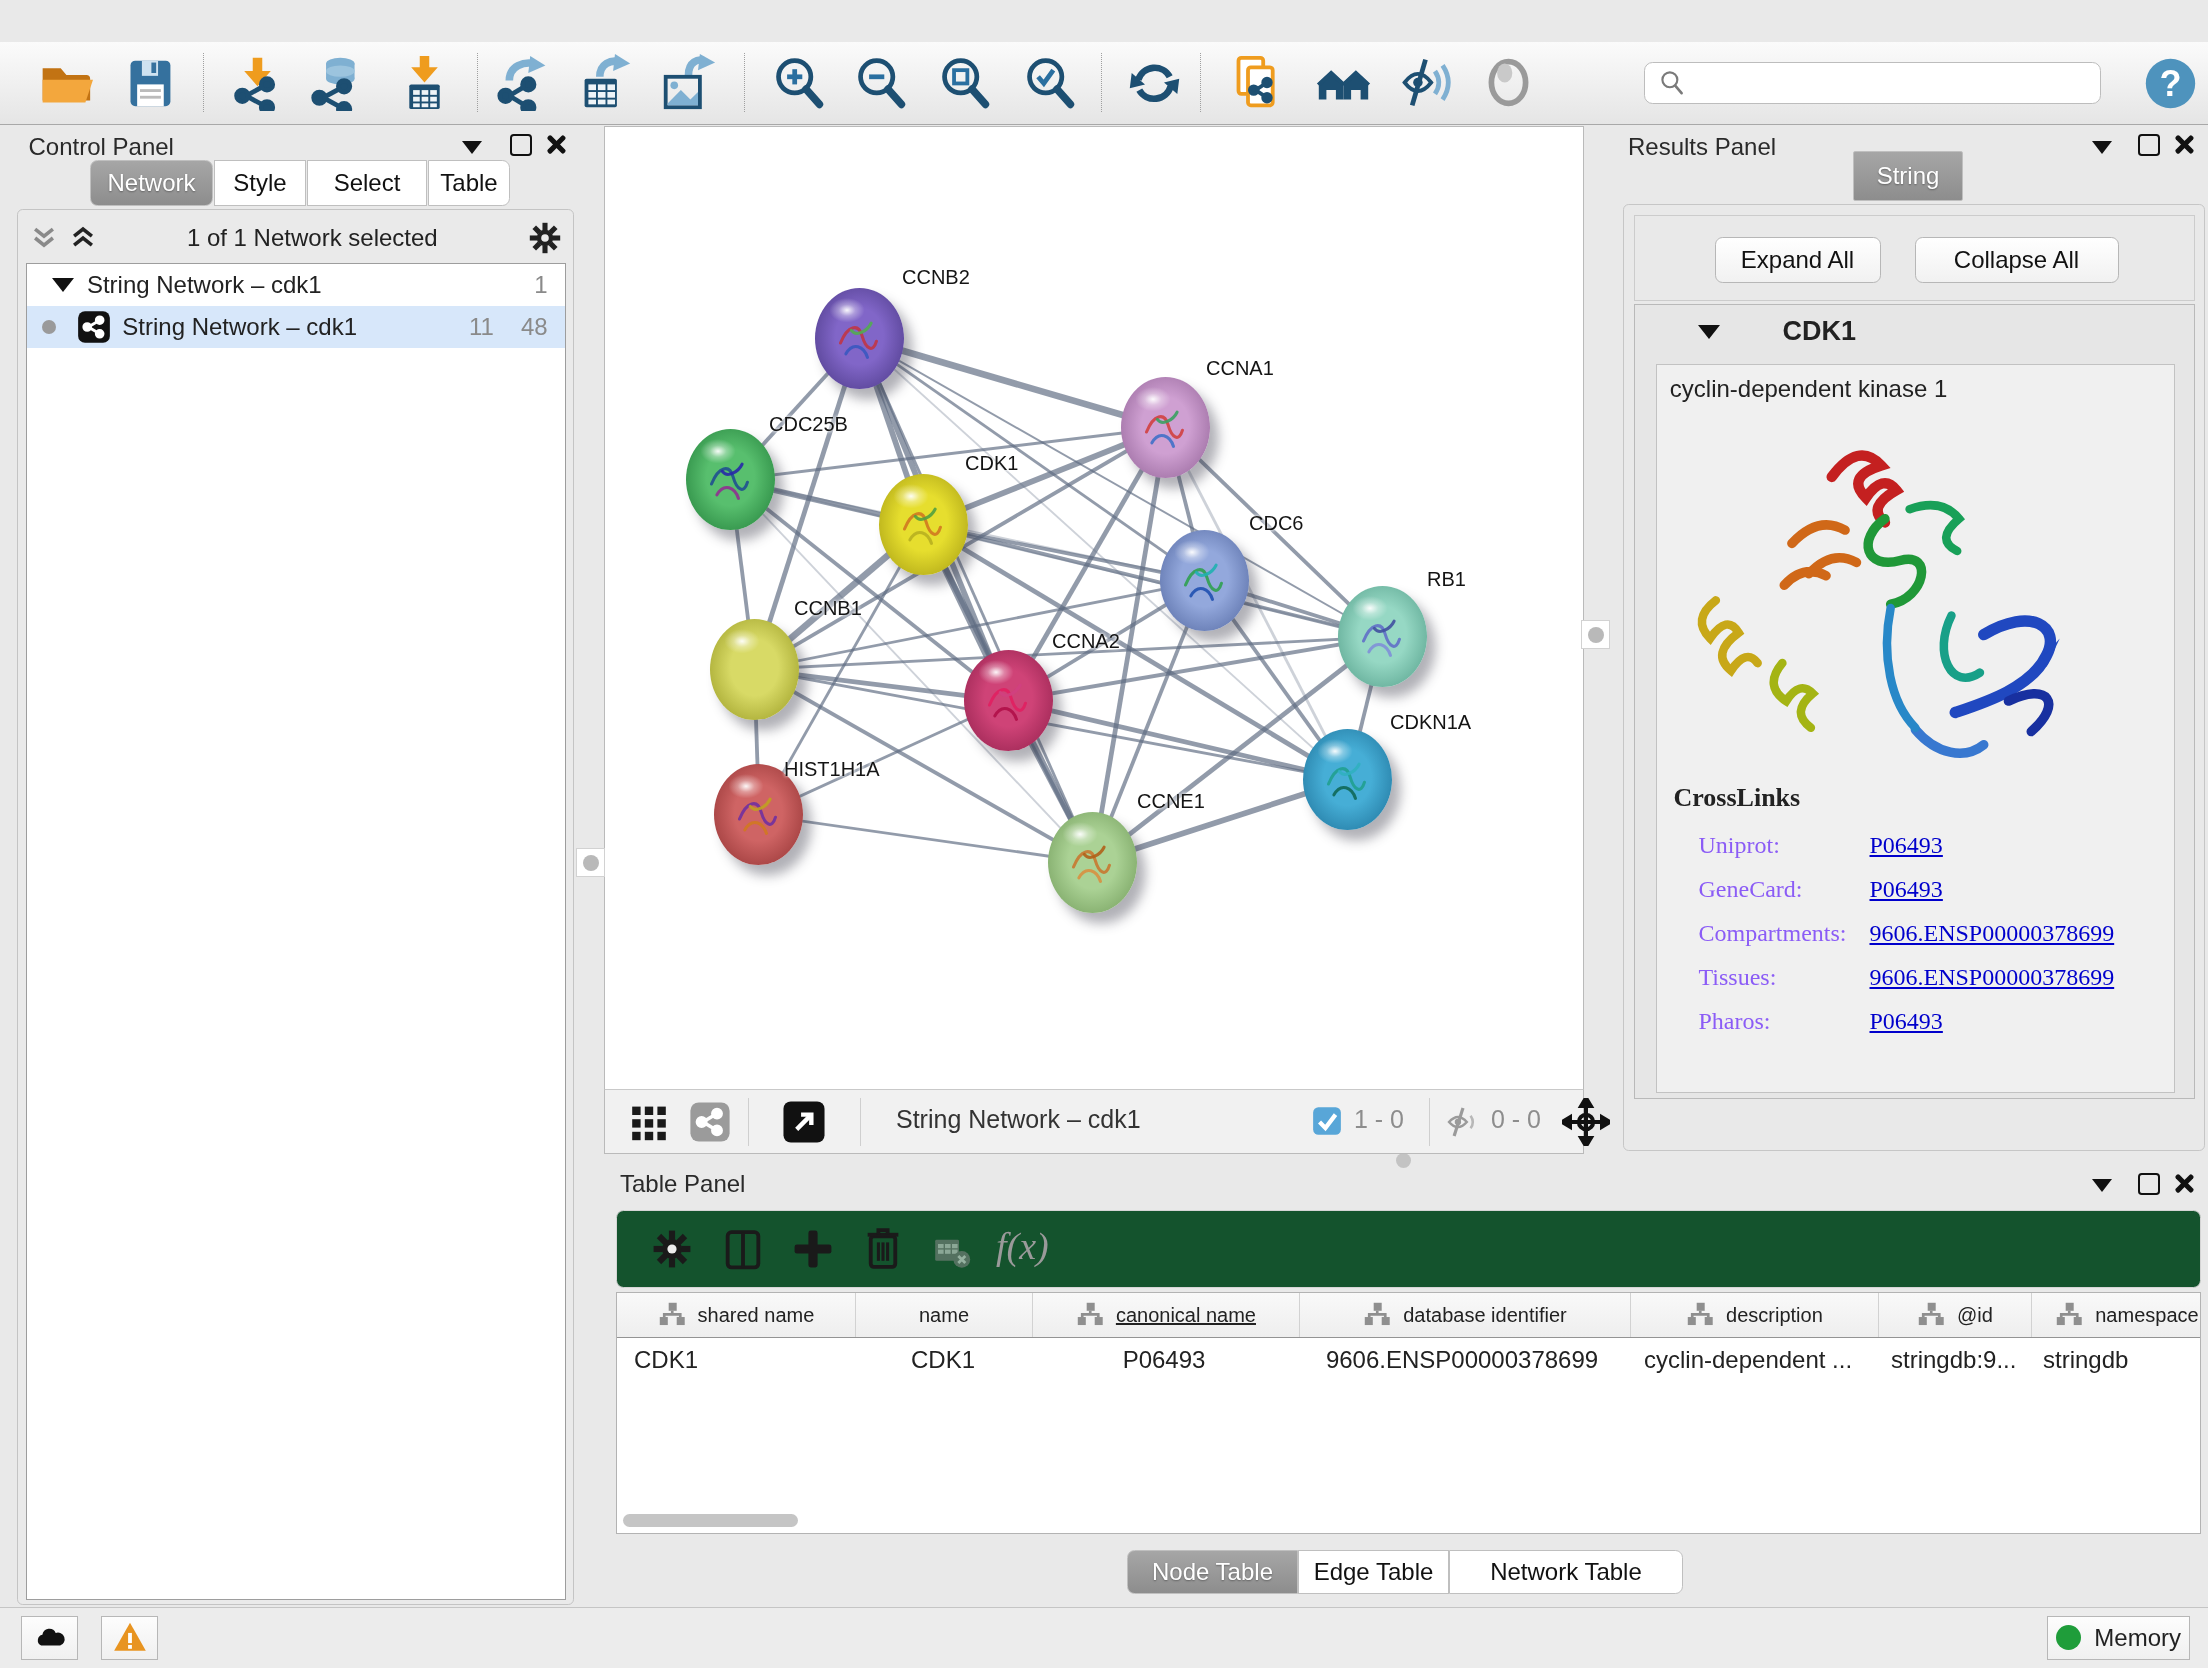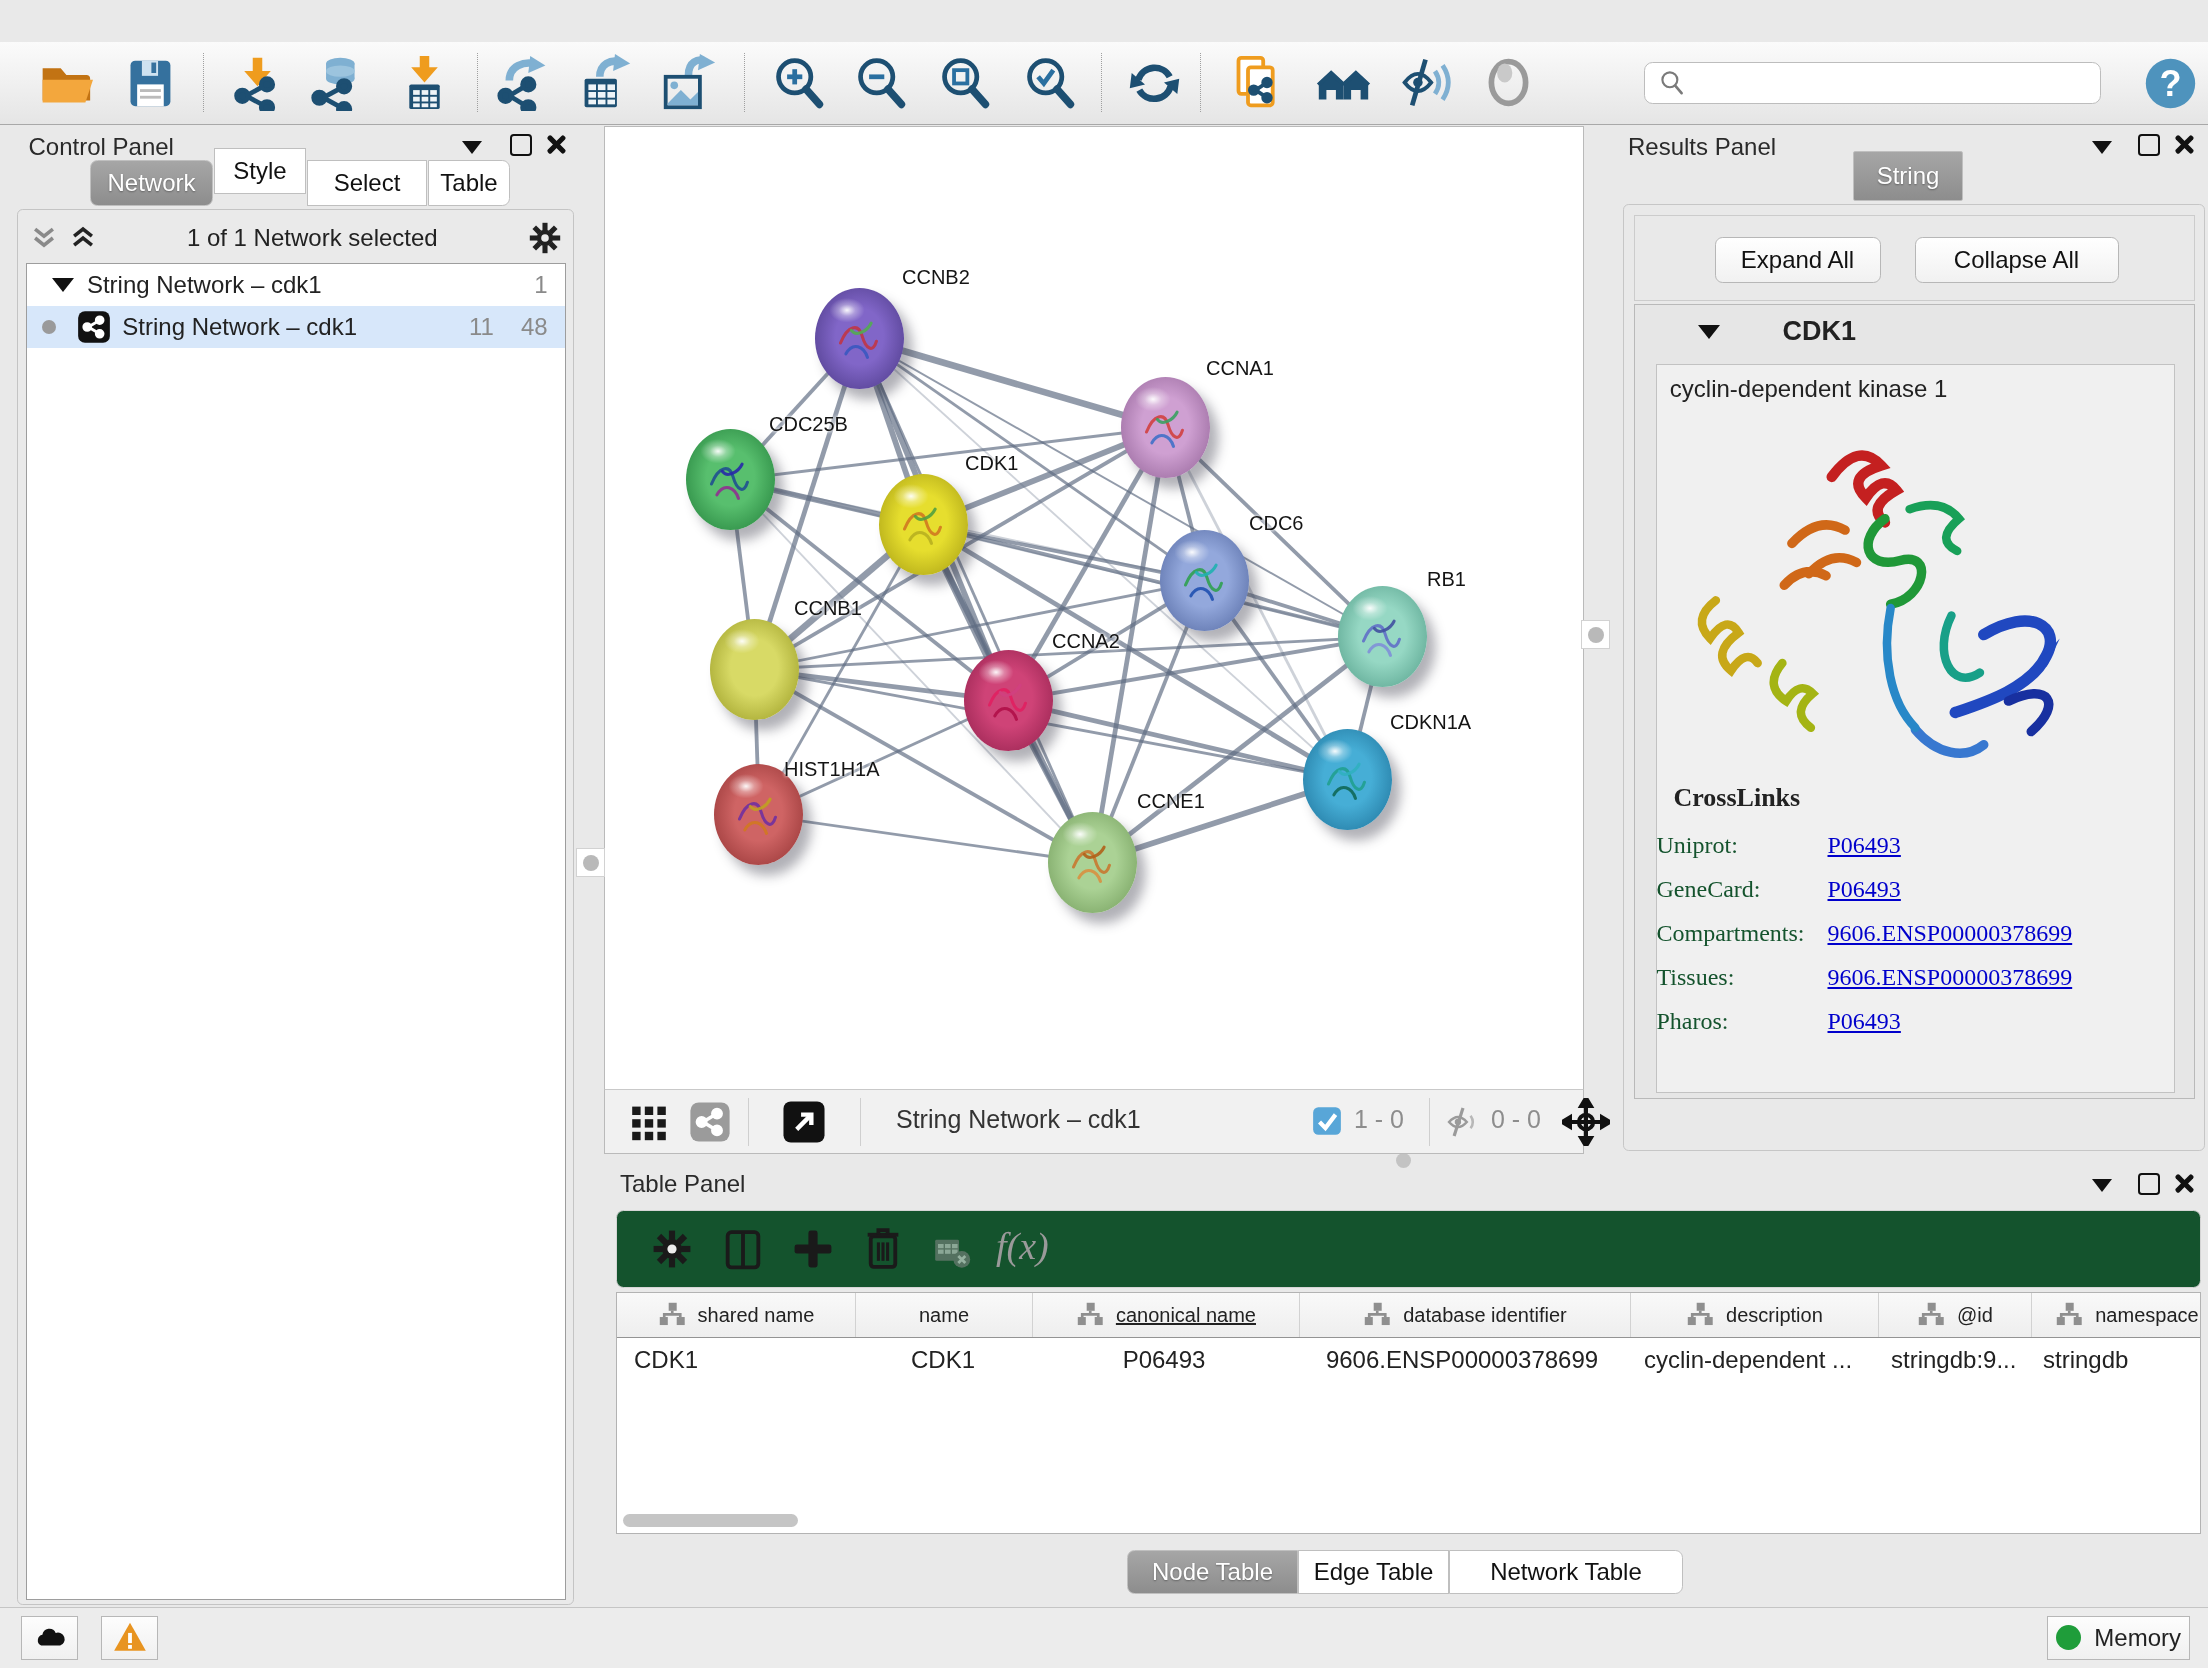--- a/index.html
+++ b/index.html
@@ -52,21 +52,21 @@
   .splitdot{position:absolute;width:27px;height:27px;background:#fff;border:1px solid #d2d2d2;
     display:flex;align-items:center;justify-content:center;}
   .splitdot i{width:16px;height:16px;border-radius:50%;background:#b9b9b9;display:block;}
   
   .rp-card{position:absolute;left:1623px;top:204px;width:580px;height:945px;background:#e9e9e9;
     border:1px solid #c6c6c6;border-radius:5.7px;}
   .rp-btnbox{position:absolute;left:9.5px;top:9.5px;width:559px;height:84px;border:1px solid #cccccc;background:#e9e9e9;}
   .rp-list{position:absolute;left:9.5px;top:99px;width:559px;height:793px;border:1px solid #b9b9b9;background:#e6e6e6;}
   .rp-sub{position:absolute;left:21px;top:59px;width:517px;height:727px;background:#f0f0f0;border:1px solid #c2c2c2;}
   .xl-row{display:flex;font-family:"Liberation Serif",serif;font-size:24px;height:44px;align-items:center;}
-  .xl-row .lbl{width:171px;color:#14532d;}
+  .xl-row .lbl{width:171px;padding-left:42px;color:#8b5cf6;}
   .xl-row a{color:#0000cc;text-decoration:underline;}
   
   .tp-tools{position:absolute;left:616px;top:1210px;width:1583px;height:76px;background:#14532d;
     border:1px solid #d5d5d5;border-radius:7.6px;}
   .tbl{position:absolute;left:616px;top:1292px;width:1583px;height:240px;background:#fff;border:1px solid #b3b3b3;overflow:hidden;}
   .tbl-head{position:absolute;left:0;top:0;width:100%;height:44px;display:flex;
     background:linear-gradient(#f9f9f9,#eeeeee);border-bottom:1.9px solid #939393;}
   .th{display:flex;align-items:center;justify-content:center;gap:11.4px;font-size:20px;color:#222;
     border-right:1px solid #d2d2d2;overflow:hidden;white-space:nowrap;flex:0 0 auto;}
   .tbl-row{position:absolute;left:0;top:46px;width:100%;height:42px;display:flex;}
@@ -342,21 +342,21 @@
                 <circle cx="40" cy="42" r="6"></circle>
               </g>
             </svg>
           <span>String Network – cdk1</span>
           <span class="cnt" style="margin-left:auto">11</span>
           <span class="cnt" style="margin:0 17px 0 27px">48</span>
         </div>
       </div>
     </div>
   <div class="tab active" style="left: 90px; top: 160px; width: 121px; height: 44px; border-radius: 7.6px;">Network</div>
-      <div class="tab" style="left: 214px; top: 148px; width: 90px; height: 44px;">Style</div>
+      <div class="tab" style="left: 214px; top: 160px; width: 90px; height: 44px;">Style</div>
       <div class="tab" style="left: 307px; top: 160px; width: 118px; height: 44px;">Select</div>
       <div class="tab" style="left: 428px; top: 160px; width: 80px; height: 44px; border-radius: 0px 7.6px 7.6px 0px;">Table</div>
     </div>
 
   <div class="netview">
     <svg id="edges-svg" width="978" height="963" style="position:absolute;left:0;top:0" viewBox="0 0 1028 1012">
         <line x1="268" y1="222" x2="590" y2="316" stroke="#5e6b81" stroke-width="7" stroke-opacity="0.68"></line>
         <line x1="268" y1="222" x2="132" y2="371" stroke="#5e6b81" stroke-width="4" stroke-opacity="0.68"></line>
         <line x1="268" y1="222" x2="335" y2="418" stroke="#5e6b81" stroke-width="6" stroke-opacity="0.68"></line>
         <line x1="268" y1="222" x2="631" y2="477" stroke="#5e6b81" stroke-width="3" stroke-opacity="0.68"></line>

